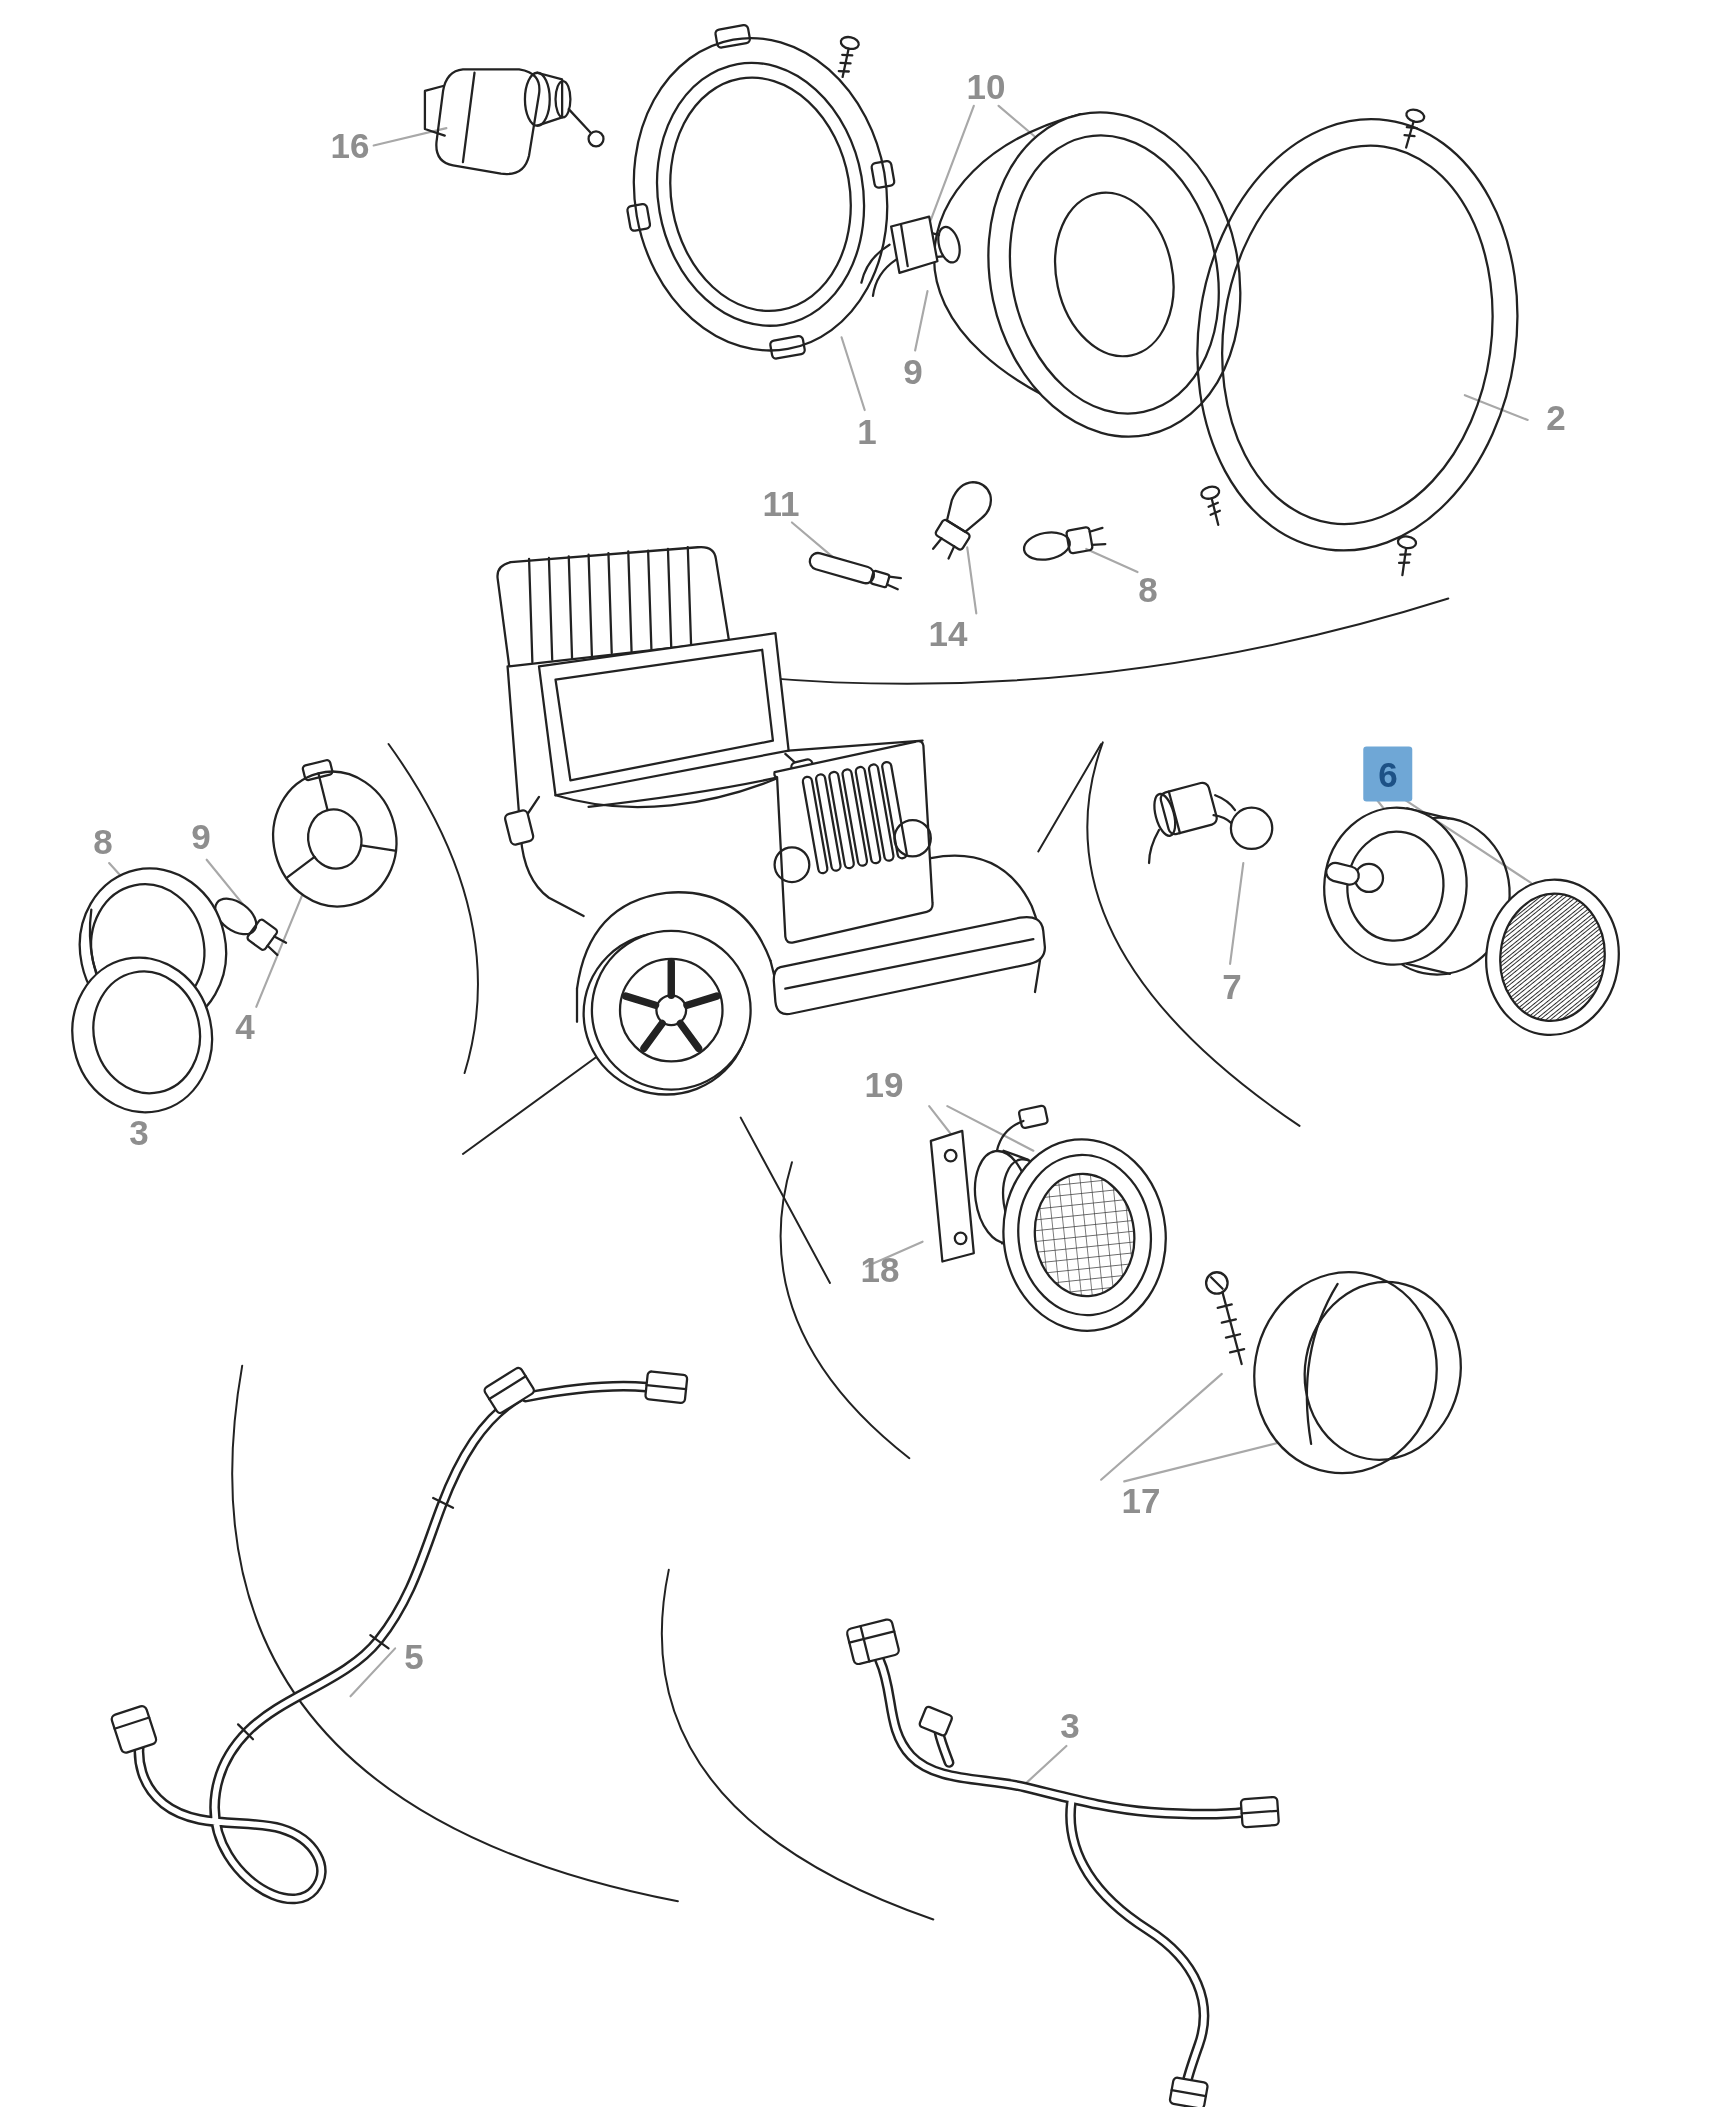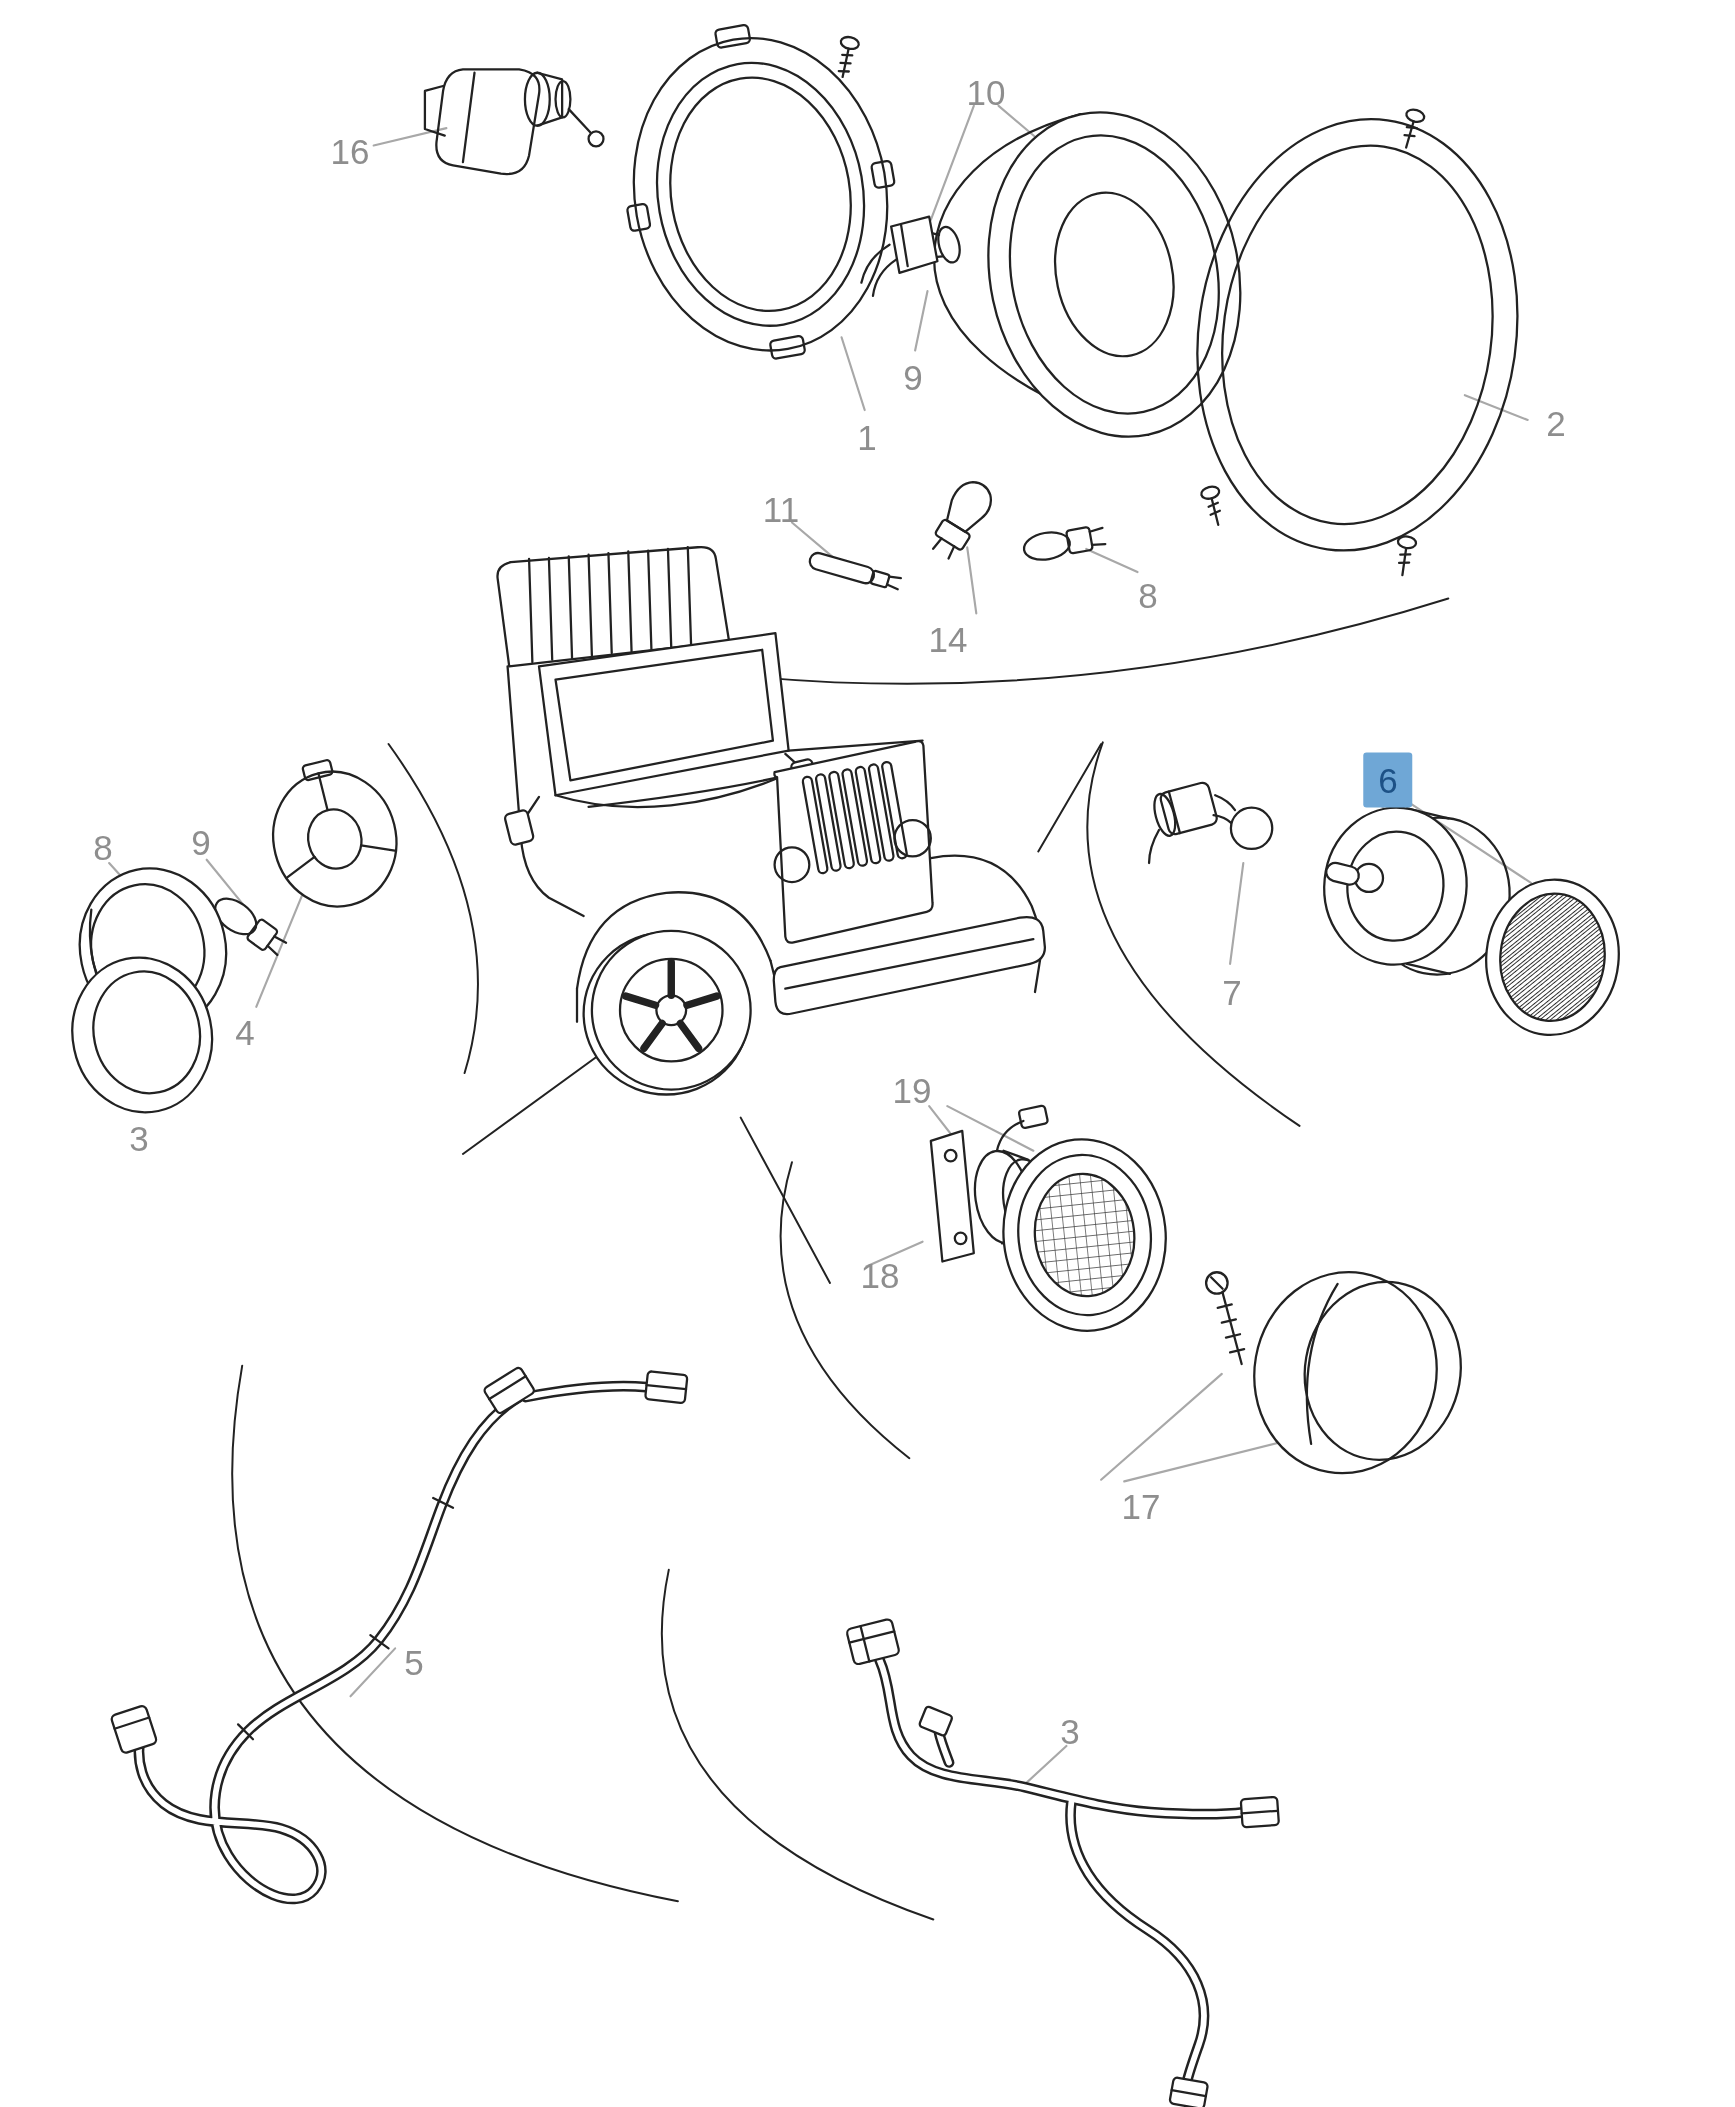--- a/index.html
+++ b/index.html
@@ -12,22 +12,22 @@
   
   #art g{stroke:#222222;fill:none;stroke-width:2.75;stroke-linecap:round;stroke-linejoin:round}
   #art .leaders{stroke:#a8a8a8;stroke-width:2.6}
   #art .arcs{stroke-width:2.4}
   #art .wf{fill:#ffffff}
   #art .hatchf{fill:url(#hatch)}
   #art .gridf{fill:url(#grid)}
   #art .spoke{stroke-width:9}
   .callout{
     position:absolute;transform:translate(-50%,-50%);
-    font-size:35px;font-weight:normal;color:#8e8e8e;line-height:1;
-    user-select:none;white-space:nowrap;margin-top:6px;
+    font-size:35px;font-weight:bold;color:#8e8e8e;line-height:1;
+    user-select:none;white-space:nowrap;
   }
   .callout.highlight{
     background:#6fa7d6;color:#1d5186;padding:10px 15px;border-radius:3.3px;
   }
 </style>
 </head>
 <body>
 
 <div id="stage">
 
@@ -361,17 +361,17 @@
   <div class="callout" style="left:201px;top:836px">9</div>
   <div class="callout" style="left:986px;top:86px">10</div>
   <div class="callout" style="left:1070px;top:1725px">3</div>
   <div class="callout" style="left:913px;top:371px">9</div>
   <div class="callout" style="left:781px;top:503px">11</div>
   <div class="callout" style="left:948px;top:633px">14</div>
   <div class="callout" style="left:1148px;top:589px">8</div>
   <div class="callout" style="left:350px;top:145px">16</div>
   <div class="callout" style="left:1141px;top:1500px">17</div>
   <div class="callout" style="left:880px;top:1269px">18</div>
-  <div class="callout" style="left:912px;top:1084px">19</div>
+  <div class="callout" style="left:884px;top:1084px">19</div>
 </div>
 
 </div>
 
 
 </body></html>

